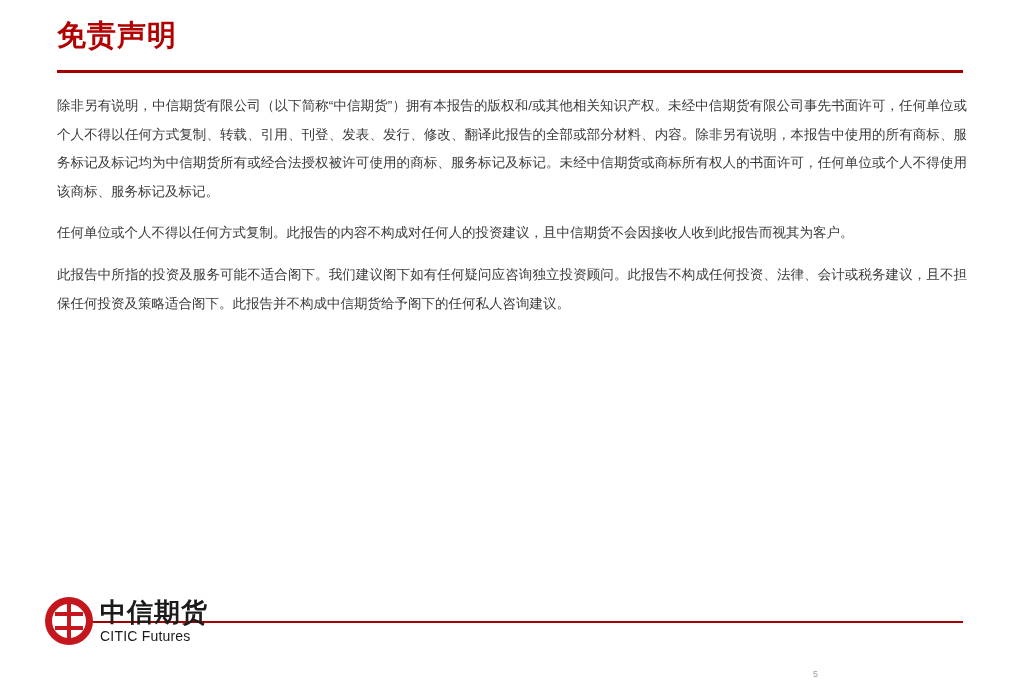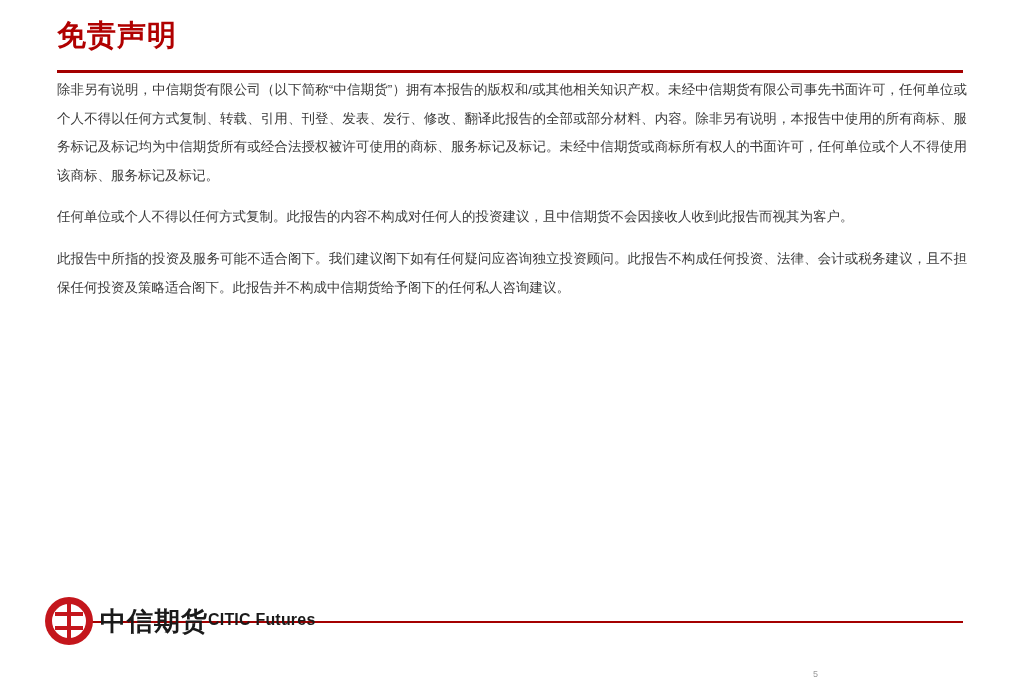--- a/index.html
+++ b/index.html
@@ -34,21 +34,21 @@
     position: absolute;
     left: 57px;
     top: 70px;
     width: 906px;
     height: 3px;
     background: #A40000;
   }
   .body-text {
     position: absolute;
     left: 57px;
-    top: 76px;
+    top: 92px;
     width: 910px;
     font-size: 13.5px;
     color: #3a3a3a;
     line-height: 2.12;
     text-align: justify;
     text-justify: inter-ideograph;
   }
   .para {
     margin: 0 0 13px 0;
   }
@@ -113,33 +113,33 @@
     height: 4px;
   }
   .logo-mark .bar-h2 {
     left: 10px;
     top: 29px;
     width: 28px;
     height: 4px;
   }
   .logo-text {
     display: flex;
-    flex-direction: row;
+    flex-direction: column;
     justify-content: space-between;
     line-height: 1;
   }
   .logo-cn {
     font-size: 26px;
     font-weight: bold;
     color: #1a1a1a;
     letter-spacing: 1px;
   }
   .logo-en {
-    font-size: 16px;
-    font-weight: bold;
+    font-size: 14px;
+    font-weight: normal;
     color: #1a1a1a;
     letter-spacing: 0.2px;
     margin-top: 4px;
   }
   .page-number {
     position: absolute;
     right: 14px;
     bottom: 6px;
     font-size: 9px;
     color: #9a9a9a;

